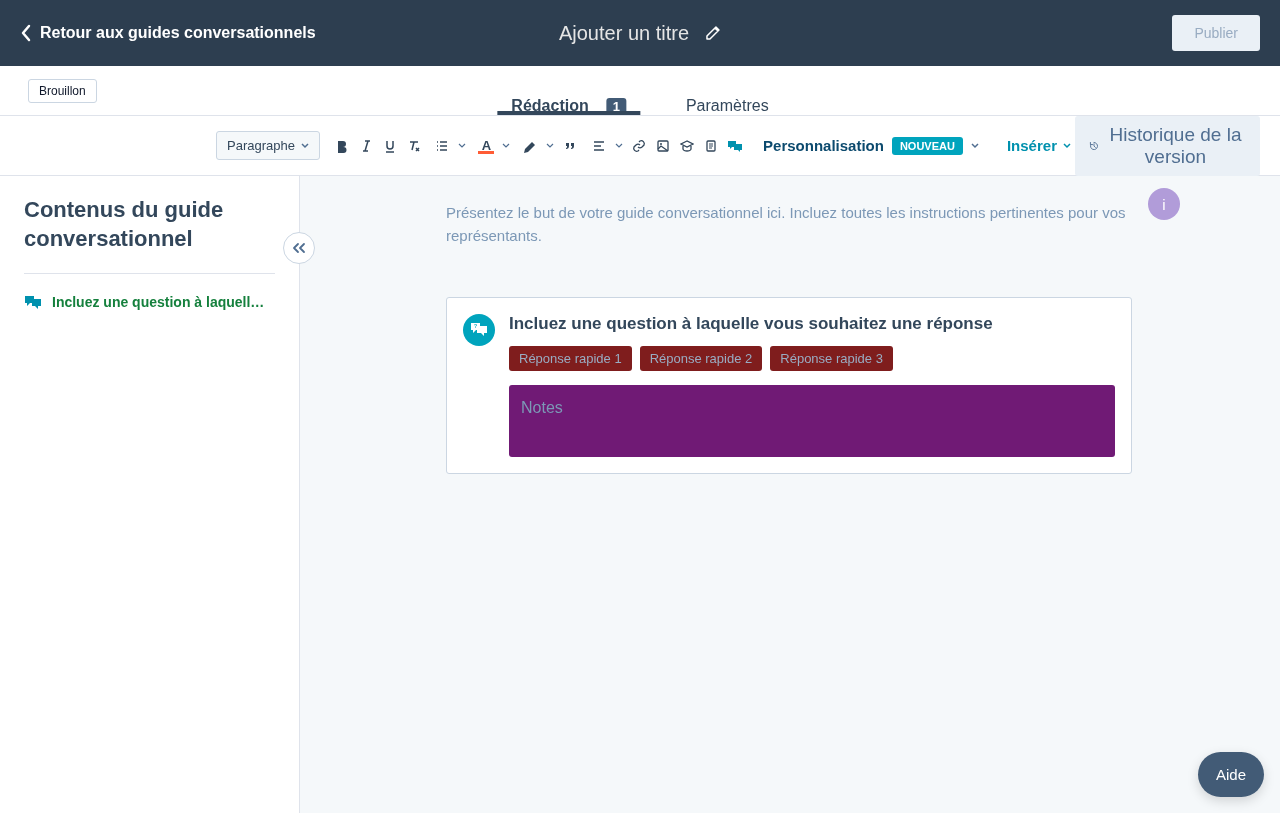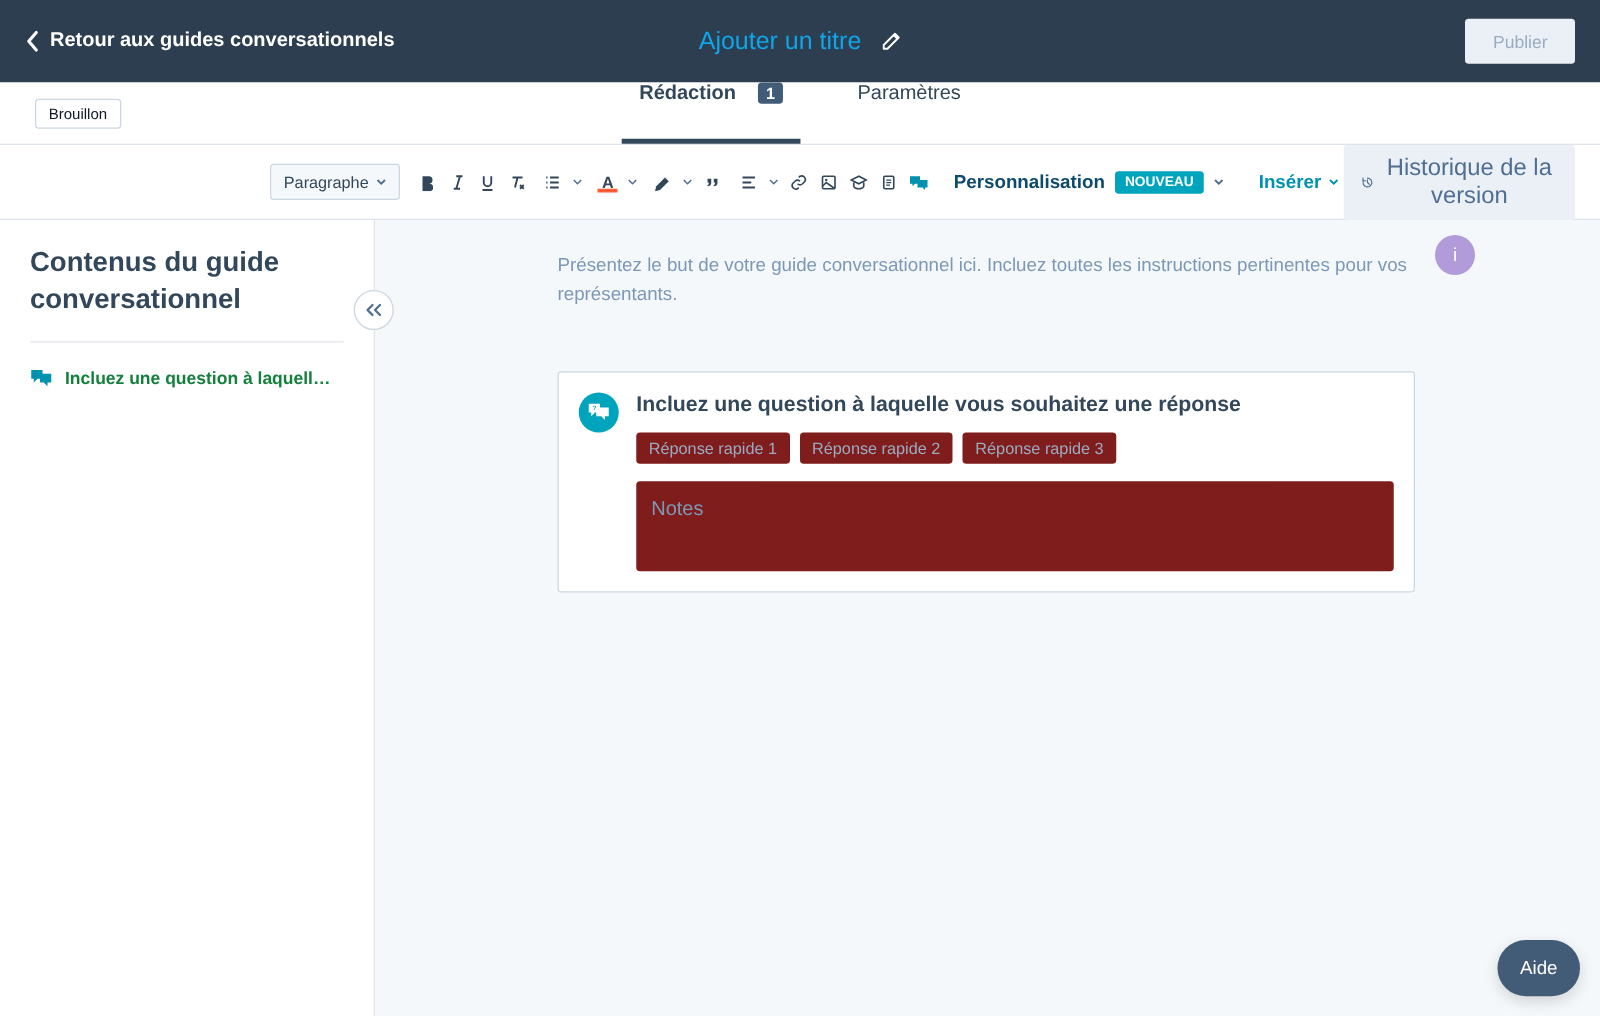--- a/index.html
+++ b/index.html
@@ -31,21 +31,21 @@
   position: absolute;
   left: 50%;
   transform: translateX(-50%);
   display: flex;
   align-items: center;
   gap: 16px;
 }
 .title-text {
   font-size: 20px;
   font-weight: 400;
-  color: #0ea5e9;
+  color: #e5e5e5;
 }
 .edit-icon { cursor: pointer; }
 .publish-btn {
   margin-left: auto;
   background: #eaf0f6;
   color: #99acc2;
   border: none;
   padding: 10px 22px;
   border-radius: 3px;
   font-size: 14px;
@@ -80,21 +80,21 @@
   height: 100%;
   align-items: center;
 }
 .tab {
   font-size: 16px;
   color: #33475b;
   font-weight: 500;
   cursor: pointer;
   height: 100%;
   display: flex;
-  align-items: flex-start;
+  align-items: flex-end;
   gap: 18px;
   position: relative;
 }
 .tab.active {
   font-weight: 600;
 }
 .tab.active::after {
   content: '';
   position: absolute;
   bottom: 0;
@@ -331,21 +331,21 @@
 }
 .qa-chip {
   background: #7f1d1d;
   color: #99acc2;
   font-size: 13px;
   padding: 5px 10px;
   border-radius: 3px;
   cursor: pointer;
 }
 .notes-box {
-  background: #7f1d1d;
+  background: #701a75;
   border-radius: 3px;
   padding: 14px 12px 40px 12px;
   color: #7c98b6;
   font-size: 16px;
 }
 
 
 .help-fab {
   position: fixed;
   right: 16px;

